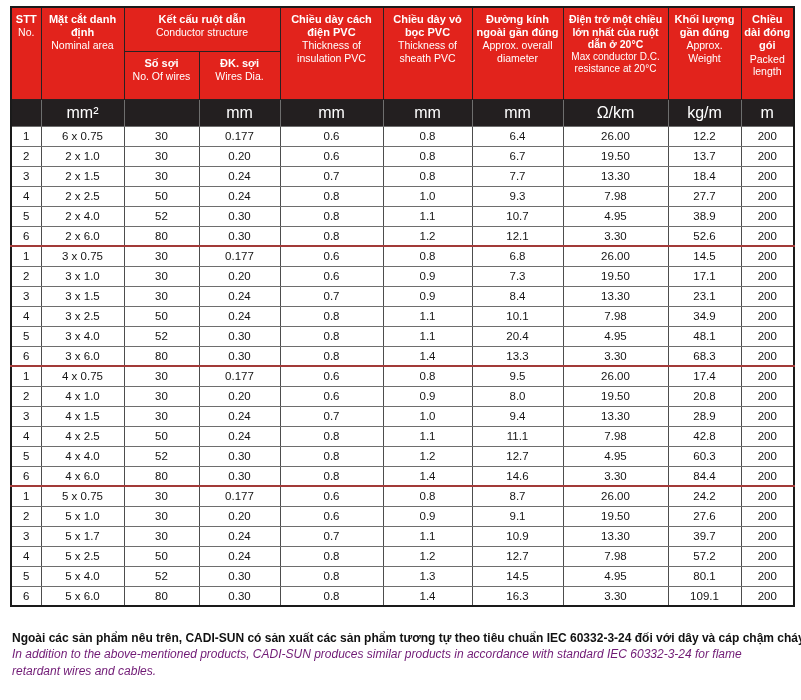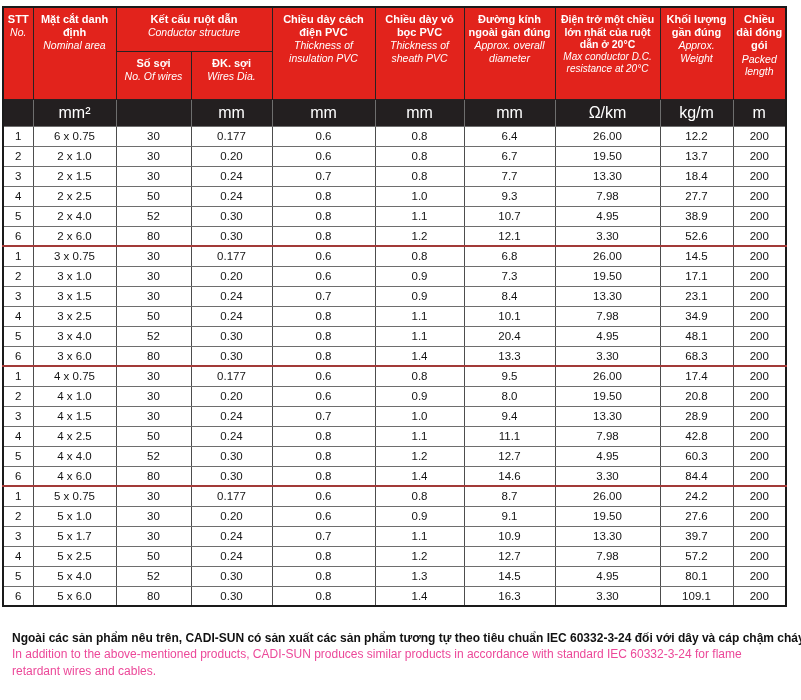--- a/index.html
+++ b/index.html
@@ -9,37 +9,37 @@
     font-family: "Liberation Sans", sans-serif;
     color: #161616;
     overflow: hidden;
   }
   .page { position: relative; width: 801px; height: 700px; }
 
   table.spec {
     border-collapse: collapse;
     table-layout: fixed;
     width: 783px;
-    margin: 6px 8px 0 2px;
+    margin: 6px 8px 0 10px;
     border: 2px solid #1a1a1a;
   }
   
   thead th {
     background: #e2231c;
     color: #ffffff;
     border: 1px solid #2a2122;
     vertical-align: top;
     padding: 5px 2px 2px 2px;
     font-weight: normal;
     text-align: center;
   }
   thead tr.h-top  { height: 44px; }
   thead tr.h-sub  { height: 48px; }
   thead .vi { display: block; font-weight: bold; font-size: 11px; line-height: 1.2; }
-  thead .en { display: block; font-style: italic; font-size: 10.5px; line-height: 1.2; }
+  thead .en { display: block; font-size: 10.5px; line-height: 1.2; }
   th.small .vi { font-size: 10.5px; }
   th.small .en { font-size: 10px; }
 
   
   tr.units td {
     background: #231f20;
     color: #ffffff;
     height: 27px;
     text-align: center;
     vertical-align: middle;
@@ -69,23 +69,24 @@
   
   .footnote { margin: 23px 10px 0 12px; width: 778px; }
   .footnote .vi {
     font-weight: bold;
     font-size: 12px;
     line-height: 1.35;
     color: #111111;
     white-space: nowrap;
   }
   .footnote .en {
+    font-style: italic;
     font-size: 12px;
     line-height: 1.4;
-    color: #ec4899;
+    color: #701a75;
     width: 762px;
   }
 </style>
 </head>
 <body>
 
 <div class="page">
 
   <table class="spec">
     <colgroup>

